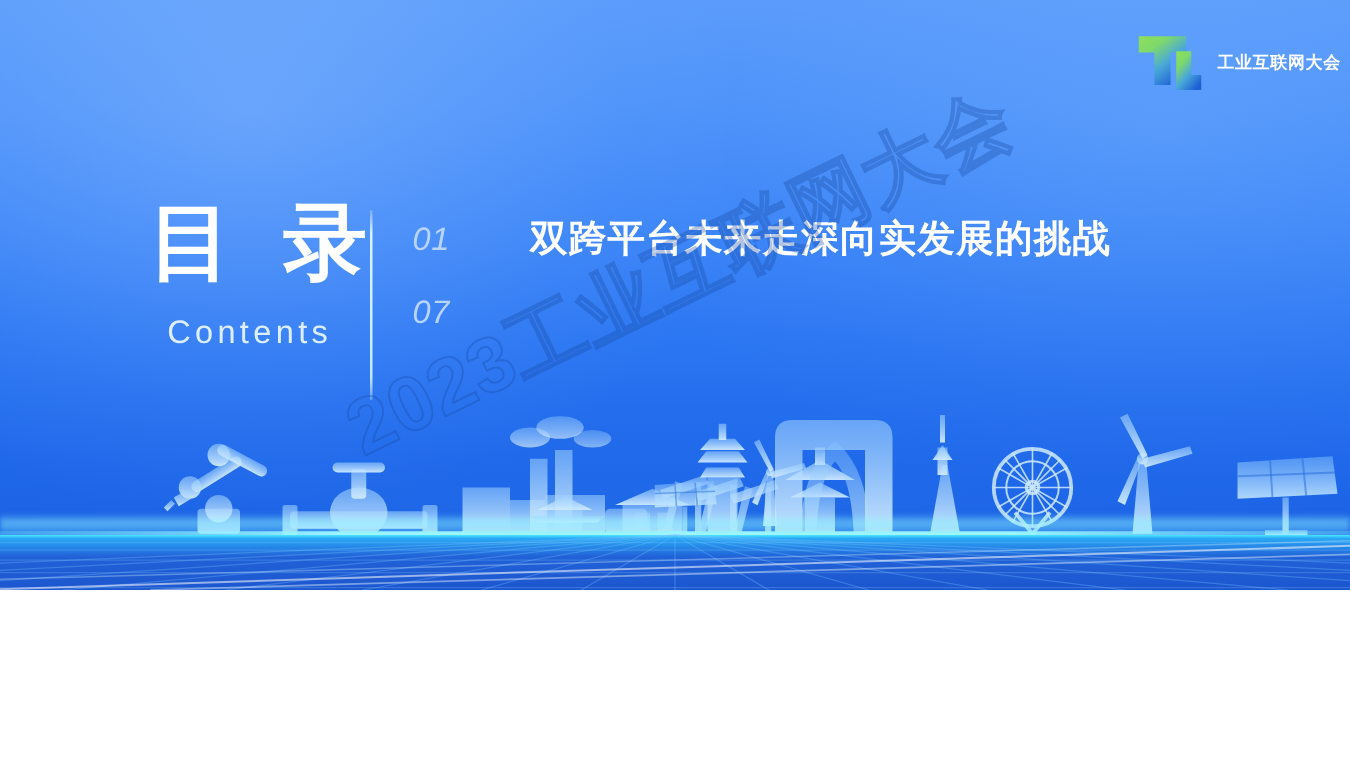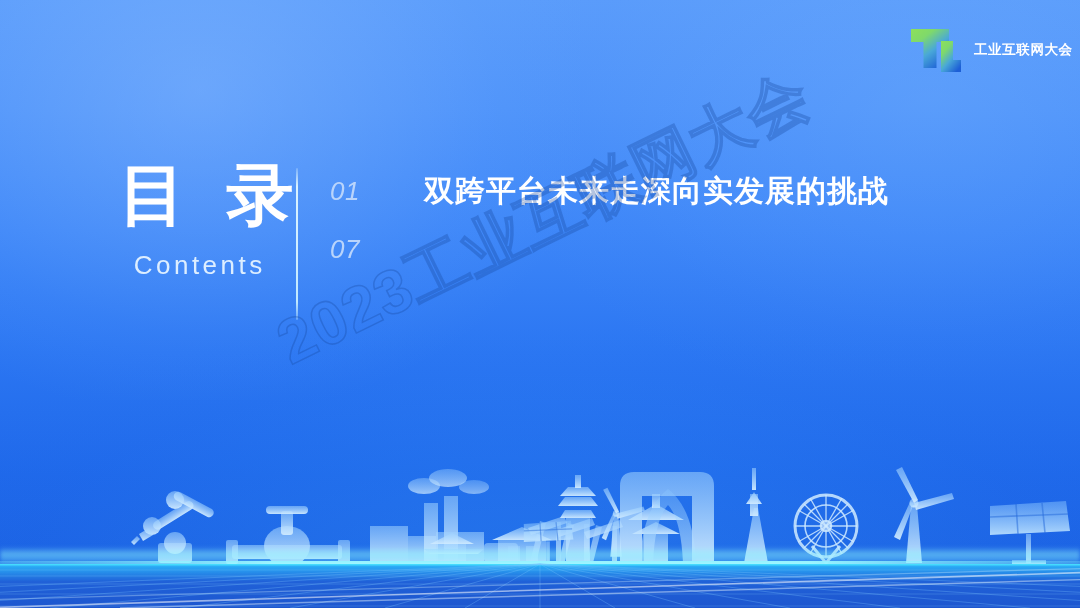--- a/index.html
+++ b/index.html
@@ -7,21 +7,21 @@
     padding: 0;
     background: #ffffff;
   }
   body {
     font-family: "Liberation Sans", "DejaVu Sans", sans-serif;
   }
 
   #slide {
     position: relative;
     width: 1080px;
-    height: 608px;
+    height: 472px;
     overflow: hidden;
     background:
       linear-gradient(180deg,
         #5a9cfb 0%,
         #4e93fa 18%,
         #3d86f8 38%,
         #2b76f2 58%,
         #1f68ea 78%,
         #1a5fe0 100%);
   }

